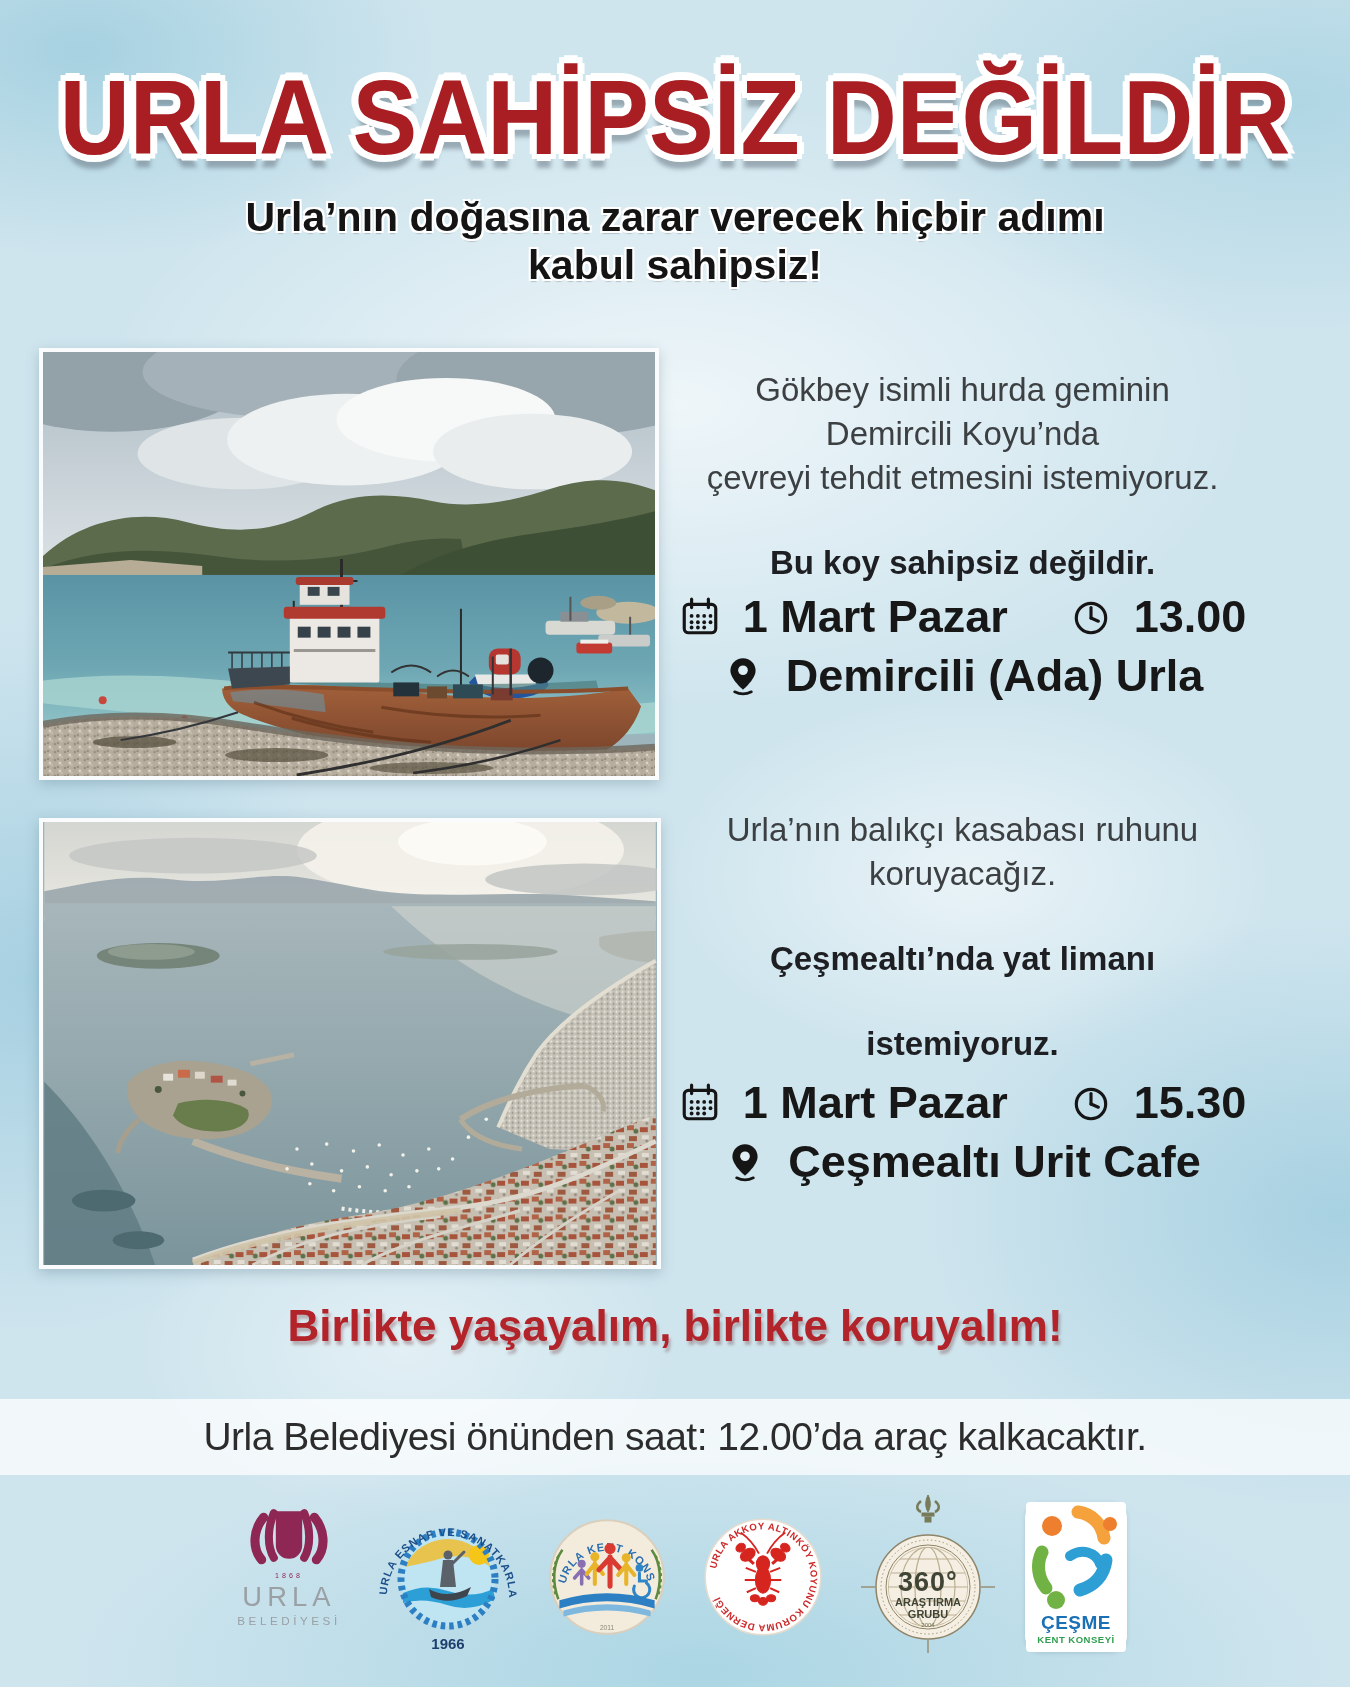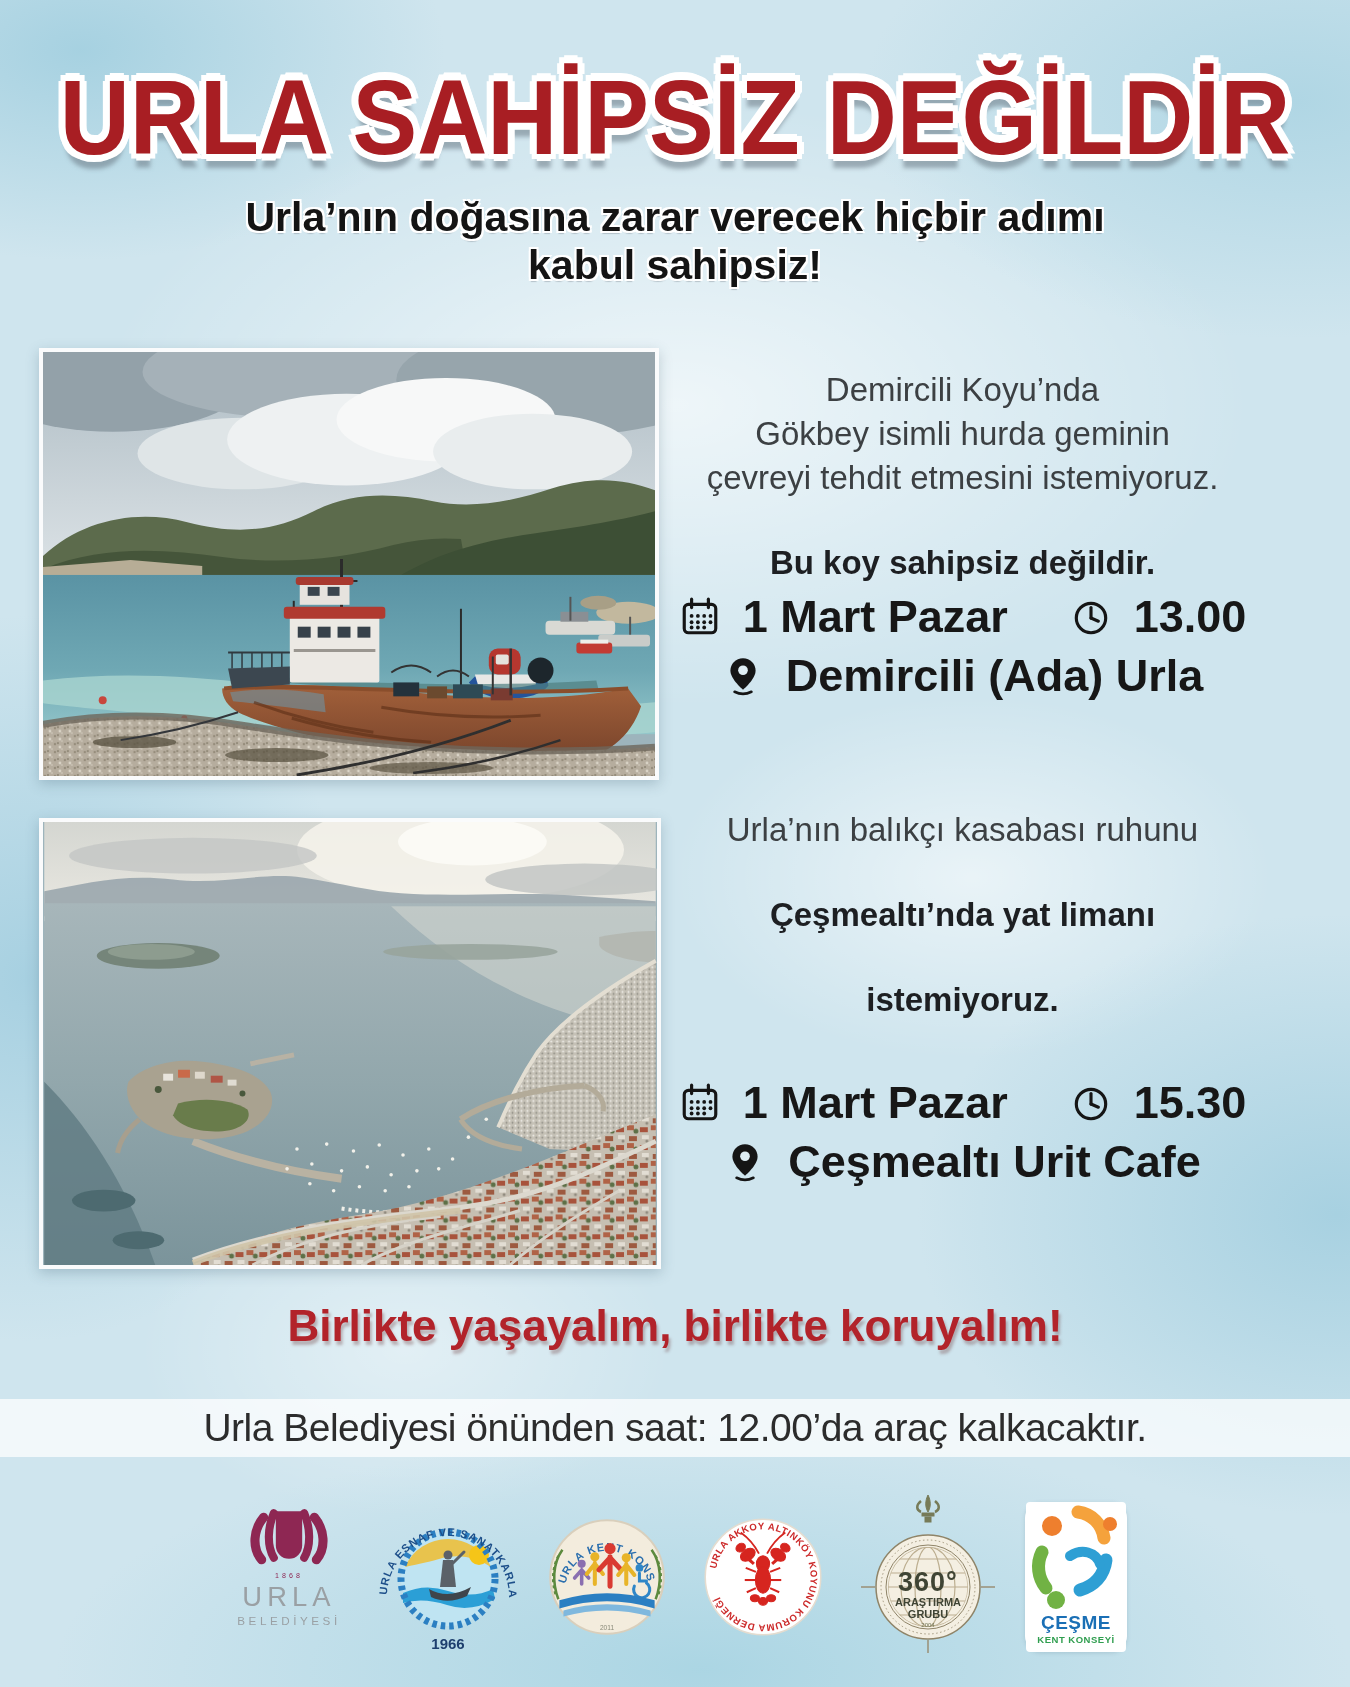--- a/index.html
+++ b/index.html
@@ -41,21 +41,21 @@
   .event-line{display:flex;align-items:center;justify-content:center;gap:22px;
     font-size:45px;font-weight:bold;color:#171717;line-height:1.0;margin-bottom:14px;}
   .ev-icon{width:42px;height:42px;flex:0 0 auto;}
   .ev-sp{width:18px;}
   .slogan{
     position:absolute;left:0;right:0;top:1301px;text-align:center;
     font-size:44px;font-weight:bold;color:#b2232a;
     text-shadow:2px 4px 3px rgba(110,60,60,.35);
   }
   .note-band{
-    position:absolute;left:0;right:0;top:1399px;height:58px;
+    position:absolute;left:0;right:0;top:1399px;height:76px;
     background:rgba(255,255,255,.72);
     display:flex;align-items:center;justify-content:center;
     font-size:39px;color:#2c2c2c;letter-spacing:-0.5px;
   }
   .logo-row{
     position:absolute;left:0;right:0;top:1492px;height:170px;
     display:flex;align-items:center;justify-content:center;gap:22px;
   }
   .logo{flex:0 0 auto;}
   .logo svg{display:block;}
@@ -181,22 +181,22 @@
       <ellipse cx="92" cy="392" rx="42" ry="6" fill="#57503f" opacity="0.75"></ellipse>
       <ellipse cx="235" cy="405" rx="52" ry="7" fill="#57503f" opacity="0.7"></ellipse>
       <ellipse cx="390" cy="418" rx="62" ry="6" fill="#5c5443" opacity="0.7"></ellipse>
       <path d="M470,370 C400,397 320,415 255,425" stroke="#2f2f2f" stroke-width="3" fill="none"></path>
       <path d="M520,390 C470,407 420,417 372,423" stroke="#2f2f2f" stroke-width="2.5" fill="none"></path>
       <path d="M196,362 C160,374 118,384 78,390" stroke="#33363a" stroke-width="2" fill="none"></path>
     </svg>
   </div>
 
   <div class="right-col" style="top:368px;">
+    <div class="body-line">Gökbey isimli hurda geminin</div>
     <div class="body-line">Demircili Koyu’nda</div>
-    <div class="body-line">Gökbey isimli hurda geminin</div>
     <div class="body-line">çevreyi tehdit etmesini istemiyoruz.</div>
     <div class="body-line bold">Bu koy sahipsiz değildir.</div>
   </div>
 
   <div class="event" style="top:594px;">
     <div class="event-line">
       <svg class="ev-icon" viewBox="0 0 40 40">
         <rect x="5" y="8" width="30" height="27" rx="4" fill="none" stroke="#151515" stroke-width="3"></rect>
         <line x1="12" y1="3" x2="12" y2="11" stroke="#151515" stroke-width="3" stroke-linecap="round"></line>
         <line x1="28" y1="3" x2="28" y2="11" stroke="#151515" stroke-width="3" stroke-linecap="round"></line>
@@ -322,20 +322,21 @@
       <path d="M210,447 C260,420 330,405 400,398 M320,447 C360,424 420,410 480,392 M470,447 C500,420 540,395 580,372" stroke="#d6d2c8" stroke-width="3" fill="none"></path>
       <path d="M150,445 C230,414 330,402 420,392" stroke="#cfc4a9" stroke-width="6" fill="none" opacity="0.9"></path>
       <path d="M0,262 C40,302 82,362 112,447 L0,447 Z" fill="#5f7b82" opacity="0.8"></path>
       <ellipse cx="60" cy="382" rx="32" ry="11" fill="#4d6a70"></ellipse>
       <ellipse cx="95" cy="422" rx="26" ry="9" fill="#4d6a70"></ellipse>
     </svg>
   </div>
 
   <div class="right-col" style="top:808px;">
     <div class="body-line">Urla’nın balıkçı kasabası ruhunu</div>
+    <div class="body-line">koruyacağız.</div>
     <div class="body-line bold">Çeşmealtı’nda yat limanı</div>
     <div class="body-line bold">istemiyoruz.</div>
   </div>
 
   <div class="event" style="top:1080px;">
     <div class="event-line">
       <svg class="ev-icon" viewBox="0 0 40 40">
         <rect x="5" y="8" width="30" height="27" rx="4" fill="none" stroke="#151515" stroke-width="3"></rect>
         <line x1="12" y1="3" x2="12" y2="11" stroke="#151515" stroke-width="3" stroke-linecap="round"></line>
         <line x1="28" y1="3" x2="28" y2="11" stroke="#151515" stroke-width="3" stroke-linecap="round"></line>

